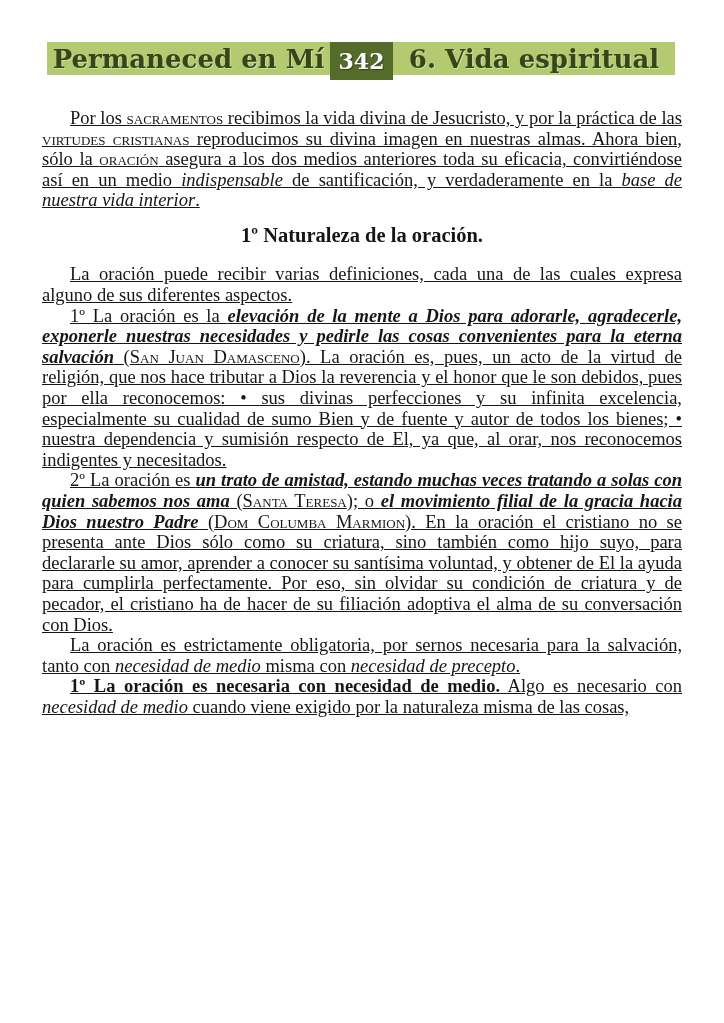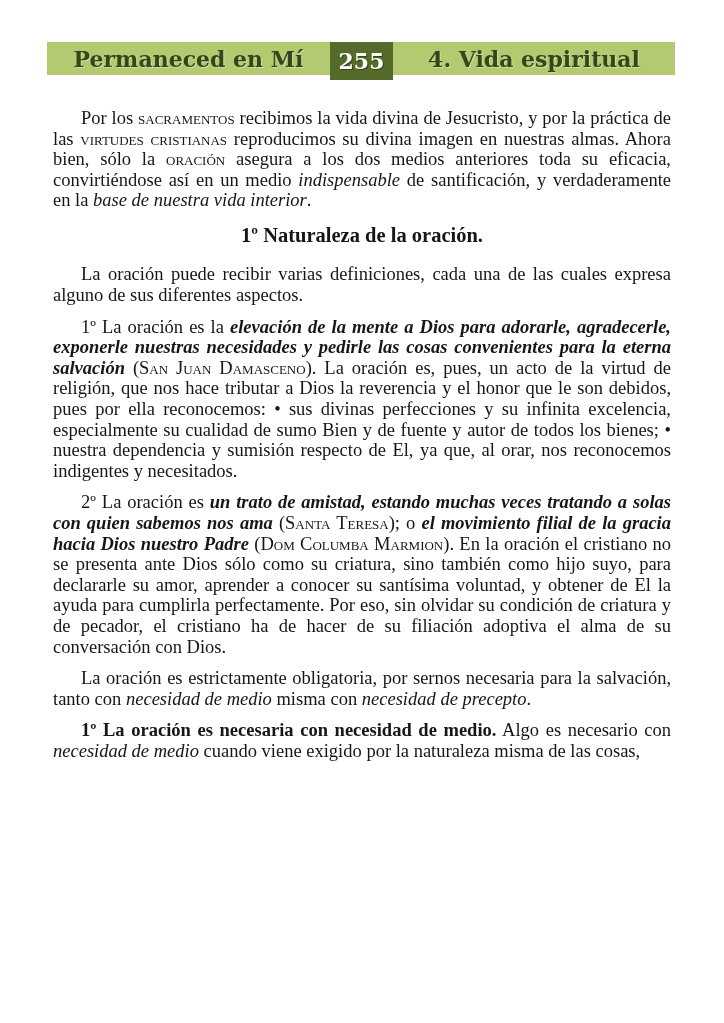--- a/index.html
+++ b/index.html
@@ -41,21 +41,21 @@
     height: 33px;
     display: flex;
     position: relative;
   }
   .subbar-cell {
     display: flex;
     align-items: center;
     justify-content: center;
     font-family: "DejaVu Serif", serif;
     font-weight: bold;
-    font-size: 22px;
+    font-size: 26px;
     color: var(--bar-text, #36451a);
     white-space: nowrap;
     text-shadow: 1px 1px 0 rgba(255,255,255,0.35);
   }
   .subbar-left  { width: 283px; }
   .subbar-right { flex: 1; }
   .issue-box {
     width: 63px;
     height: 38px; 
     background: var(--dark-green, #556b2a);
@@ -99,22 +99,23 @@
   
   .body-text {
     margin: 33px 42px 0 42px;
     font-size: 18.5px;
     line-height: 20.6px;
     text-align: justify;
     hyphens: auto;
     -webkit-hyphens: auto;
   }
   .body-text p {
-    margin: 11px;
+    margin: 0;
     text-indent: 28px;
+    text-decoration: underline;
   }
   .body-text h3 {
     margin: 14px 0 18px 0;
     text-align: center;
     font-size: 20.5px;
     font-weight: bold;
     text-indent: 0;
     line-height: 1.05;
   }
   .sc { font-variant: small-caps; }
@@ -124,23 +125,23 @@
 </style>
 </head>
 <body>
 
 <div class="page">
 
   <div class="header-wrap">
     <div class="subbar">
       <div class="subbar-cell subbar-left">Permaneced en Mí</div>
       <div class="issue-box">
-        <span>255</span>
+        <span>342</span>
       </div>
-      <div class="subbar-cell subbar-right">4. Vida espiritual</div>
+      <div class="subbar-cell subbar-right">6. Vida espiritual</div>
     </div>
   </div>
 
 
   <main class="body-text">
       <p><span>Por los </span><span class="sc">sacramentos</span><span> recibimos la vida divina de Jesucristo, y por la práctica de las </span><span class="sc">virtudes cristianas</span><span> reproducimos su divina imagen en nuestras almas. Ahora bien, sólo la </span><span class="sc">oración</span><span> asegura a los dos medios anteriores toda su eficacia, convirtiéndose así en un medio </span><span class="i">indispensable</span><span> de santificación, y verdaderamente en la </span><span class="i">base de nuestra vida interior</span><span>.</span></p>
       <h3>1º Naturaleza de la oración.</h3>
       <p><span>La oración puede recibir varias definiciones, cada una de las cuales expresa alguno de sus diferentes aspectos.</span></p>
       <p><span>1º La oración es la </span><span class="bi">elevación de la mente a Dios para adorarle, agradecerle, exponerle nuestras necesidades y pedirle las cosas convenientes para la eterna salvación</span><span> (</span><span class="sc">San Juan Damasceno</span><span>). La oración es, pues, un acto de la virtud de religión, que nos hace tributar a Dios la reverencia y el honor que le son debidos, pues por ella reconocemos: • sus divinas perfecciones y su infinita excelencia, especialmente su cualidad de sumo Bien y de fuente y autor de todos los bienes; • nuestra dependencia y sumisión respecto de El, ya que, al orar, nos reconocemos indigentes y necesitados.</span></p>
       <p><span>2º La oración es </span><span class="bi">un trato de amistad, estando muchas veces tratando a solas con quien sabemos nos ama</span><span> (</span><span class="sc">Santa Teresa</span><span>); o </span><span class="bi">el movimiento filial de la gracia hacia Dios nuestro Padre</span><span> (</span><span class="sc">Dom Columba Marmion</span><span>). En la oración el cristiano no se presenta ante Dios sólo como su criatura, sino también como hijo suyo, para declararle su amor, aprender a conocer su santísima voluntad, y obtener de El la ayuda para cumplirla perfectamente. Por eso, sin olvidar su condición de criatura y de pecador, el cristiano ha de hacer de su filiación adoptiva el alma de su conversación con Dios.</span></p>

